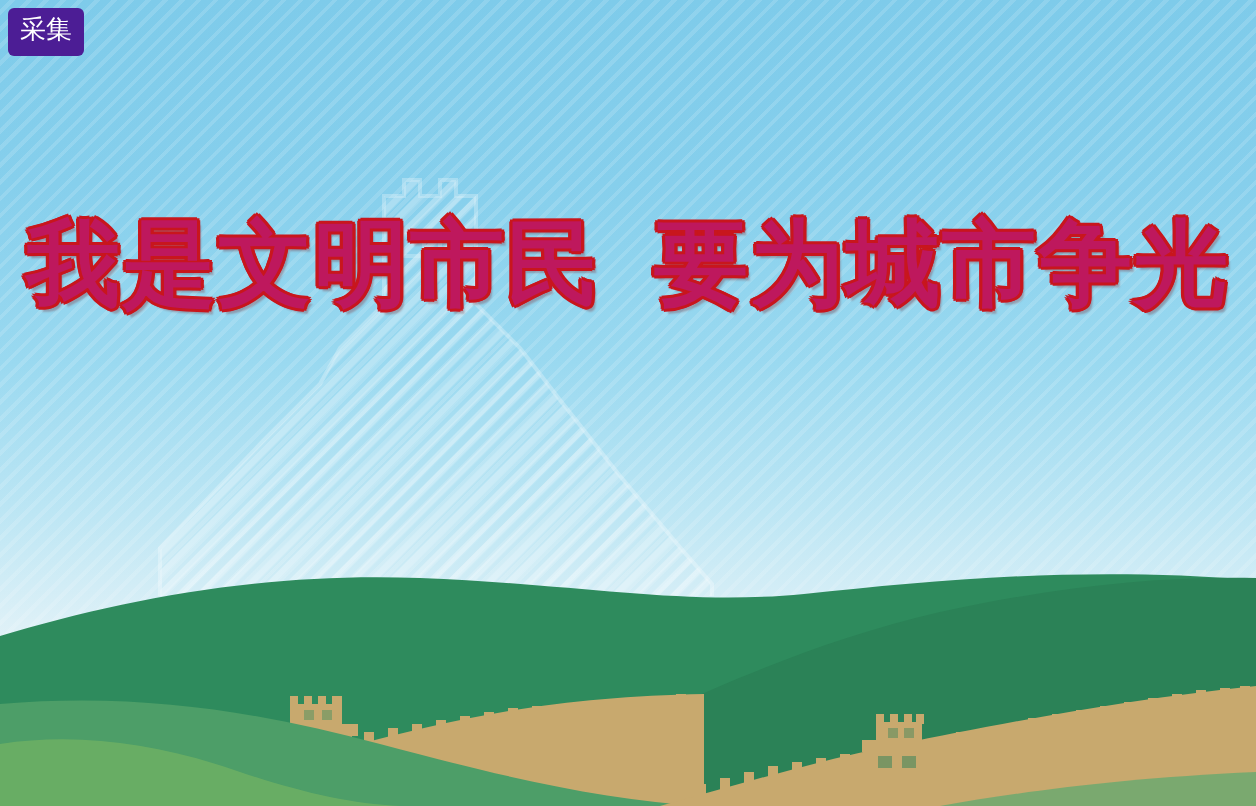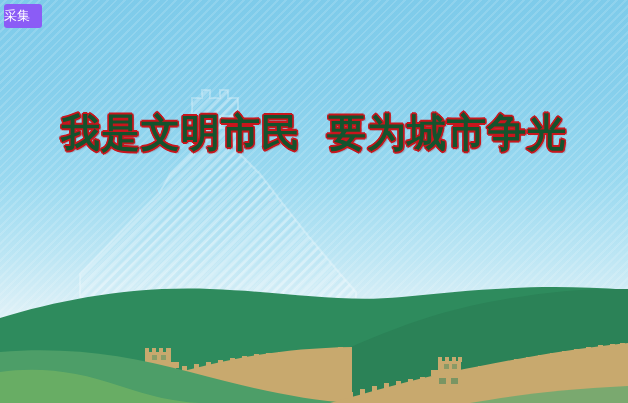--- a/index.html
+++ b/index.html
@@ -74,24 +74,24 @@
   .headline {
     position: absolute;
     left: 0;
     top: 96px;
     width: 628px;
     text-align: center;
   }
   .slogan-line {
     white-space: nowrap;
     font-weight: 700;
-    font-size: 39px;
+    font-size: 47px;
     line-height: 74px;
     letter-spacing: 1px;
-    color: #14532d;
+    color: #be185d;
     -webkit-text-stroke: 0px;
     text-shadow:
        1.6px 0 0 #c8161d,
       -1.6px 0 0 #c8161d,
        0 1.6px 0 #c8161d,
        0 -1.6px 0 #c8161d,
        1.2px 1.2px 0 #c8161d,
       -1.2px 1.2px 0 #c8161d,
        1.2px -1.2px 0 #c8161d,
       -1.2px -1.2px 0 #c8161d,
@@ -103,26 +103,26 @@
   }
 
   
   .capture-button {
     position: absolute;
     left: 4px;
     top: 4px;
     width: 38px;
     height: 24px;
     box-sizing: border-box;
-    background: #8b5cf6;
+    background: #4c1d95;
     border-radius: 3px;
     color: #ffffff;
     font-size: 13px;
     line-height: 24px;
-    text-align: left;
+    text-align: center;
     font-weight: 400;
     cursor: pointer;
     user-select: none;
   }
 </style>
 </head>
 <body>
 
 <div id="screen">
 

